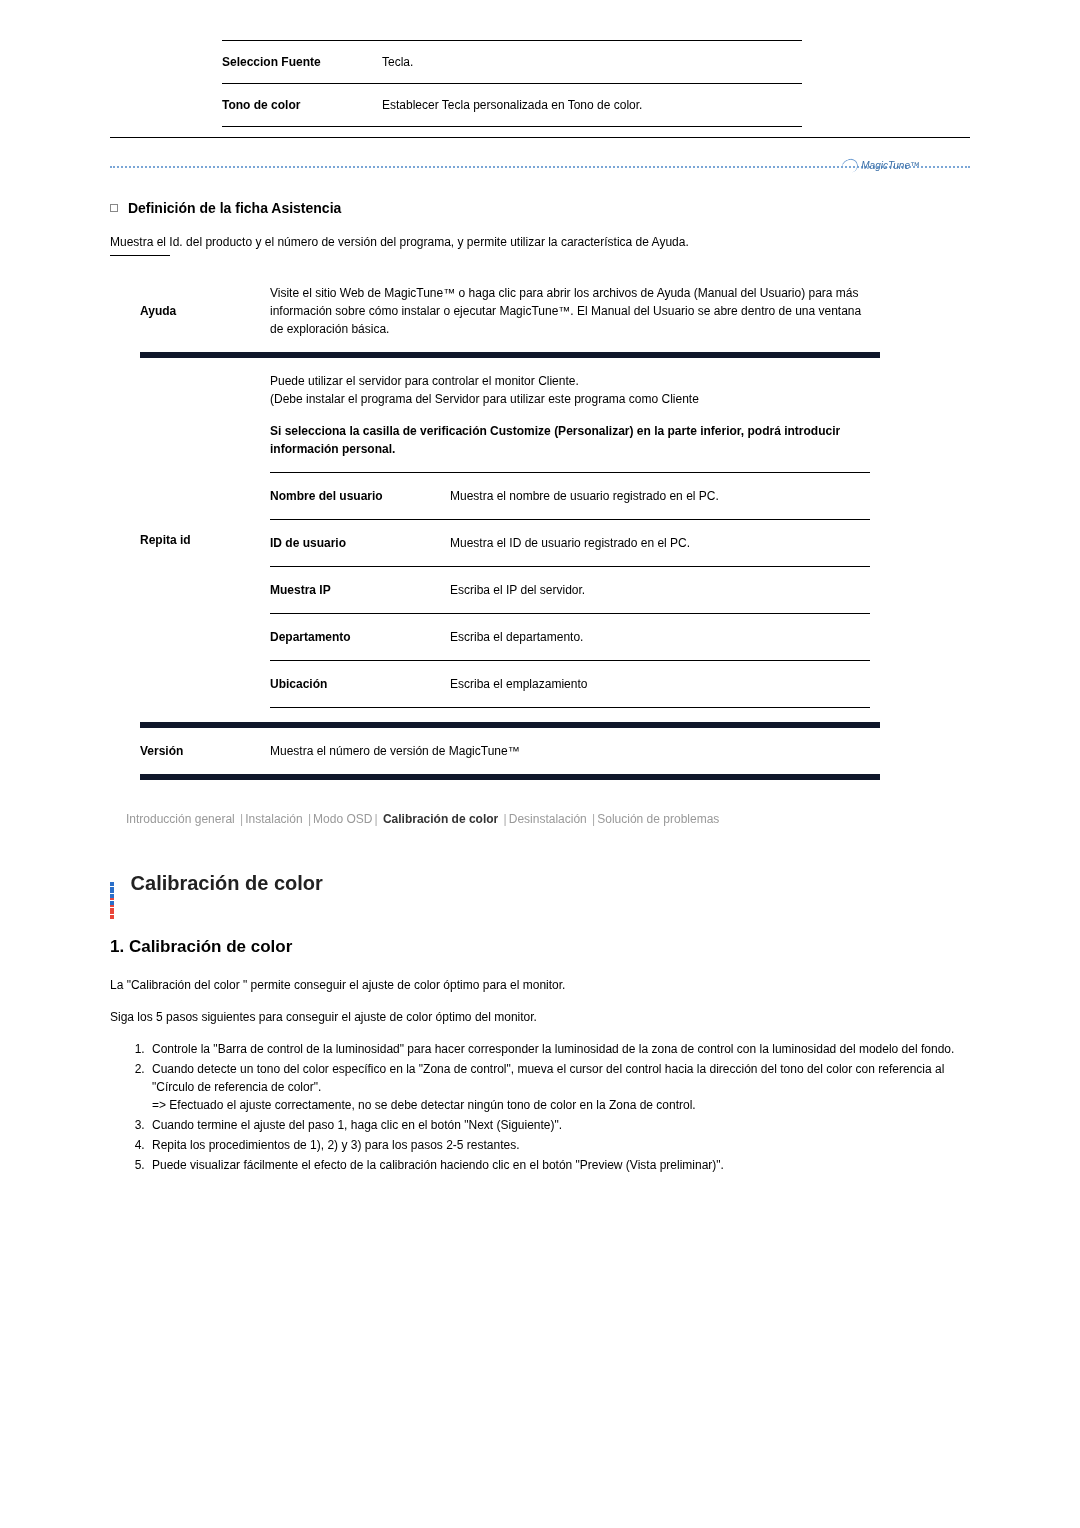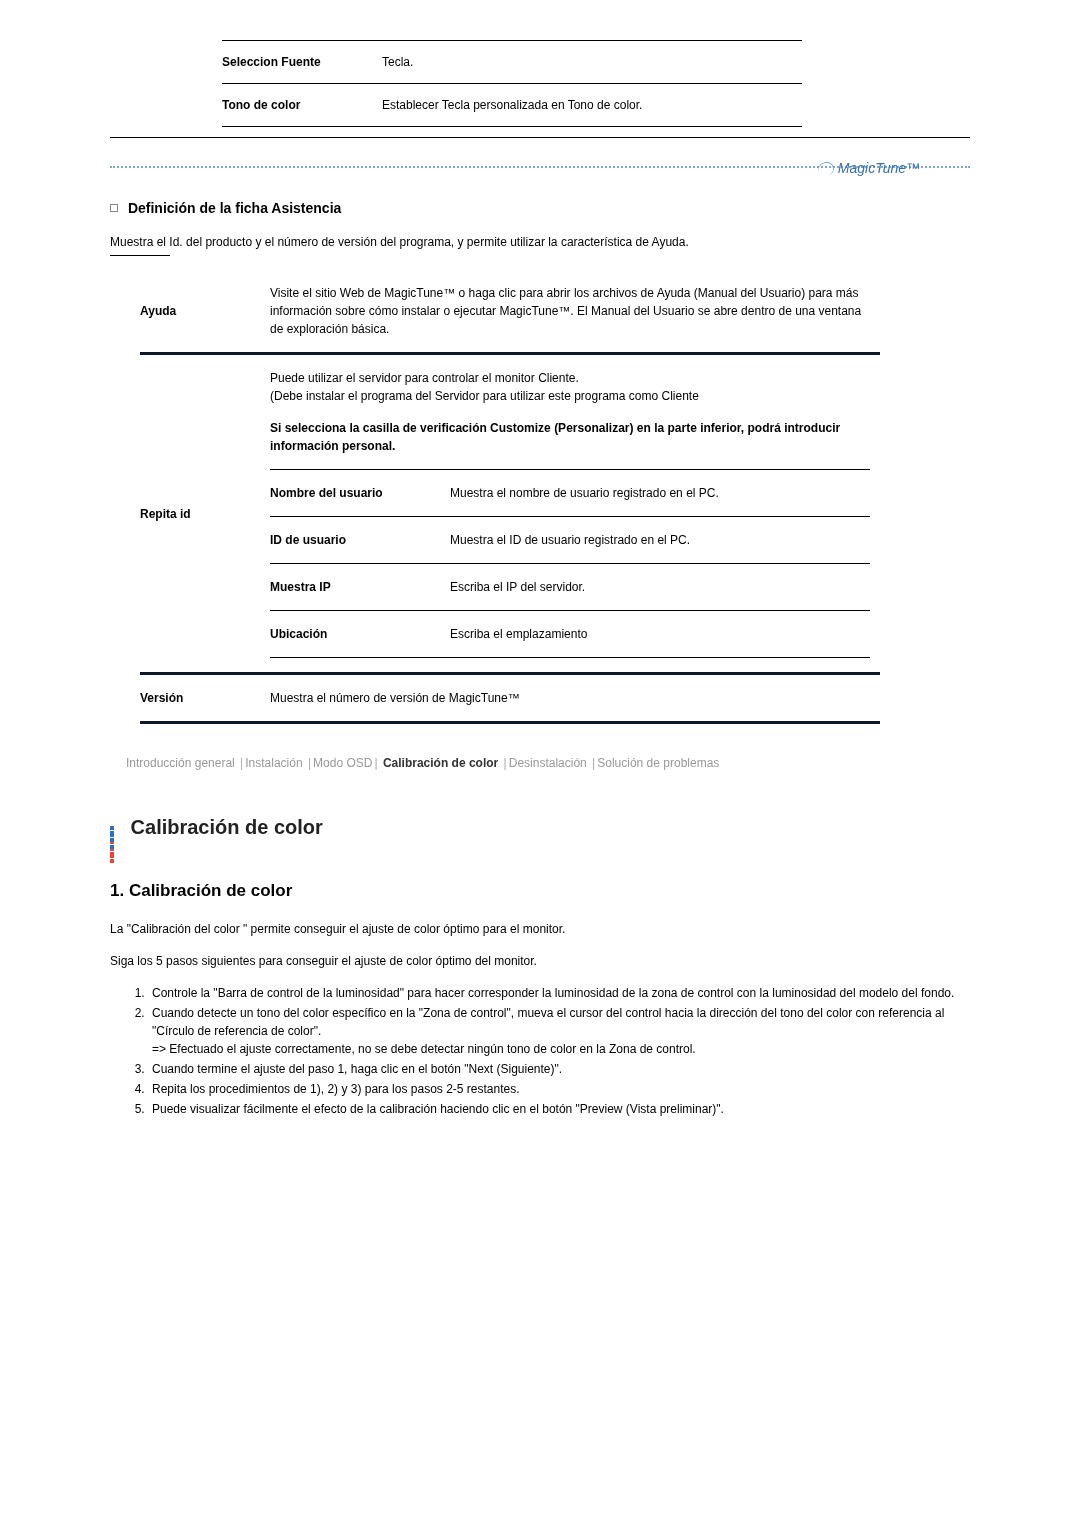--- a/index.html
+++ b/index.html
@@ -36,21 +36,21 @@
     border-top: 2px dotted #7aa6d6;
     margin: 28px 0 8px 0;
     height: 2px;
     position: relative;
   }
   .magic-logo {
     position: absolute;
     right: 50px;
     top: -10px;
     font-style: italic;
-    font-size: 14px;
+    font-size: 10px;
     color: #3a6fa8;
   }
   .magic-logo .swoosh {
     display: inline-block;
     width: 16px;
     height: 14px;
     border: 1px solid #6b9bd1;
     border-radius: 50% 50% 50% 0;
     border-left: none;
     border-bottom: none;
@@ -88,21 +88,21 @@
   .help-table > tbody > tr > td {
     padding: 14px 10px 14px 0;
     vertical-align: top;
   }
   .help-table > tbody > tr > td.col1 {
     font-weight: bold;
     width: 130px;
     vertical-align: middle;
   }
   .help-table > tbody > tr.row-sep > td {
-    border-top: 3px solid #0f172a;
+    border-top: 6px solid #0f172a;
   }
   .bold { font-weight: bold; }
   .inner-table {
     width: 100%;
     border-collapse: collapse;
     margin-top: 14px;
   }
   .inner-table td {
     padding: 14px 8px 14px 0;
     vertical-align: middle;
@@ -222,20 +222,24 @@
             </tr>
             <tr class="isep">
               <td class="ilabel">ID de usuario</td>
               <td>Muestra el ID de usuario registrado en el PC.</td>
             </tr>
             <tr class="isep">
               <td class="ilabel">Muestra IP</td>
               <td>Escriba el IP del servidor.</td>
             </tr>
             <tr class="isep">
+              <td class="ilabel">Departamento</td>
+              <td>Escriba el departamento.</td>
+            </tr>
+            <tr class="isep">
               <td class="ilabel">Ubicación</td>
               <td>Escriba el emplazamiento</td>
             </tr>
             <tr class="isep">
                 <td colspan="2" style="padding:0;height:0"></td>
               </tr>
           </tbody>
         </table>
       </td>
     </tr>

